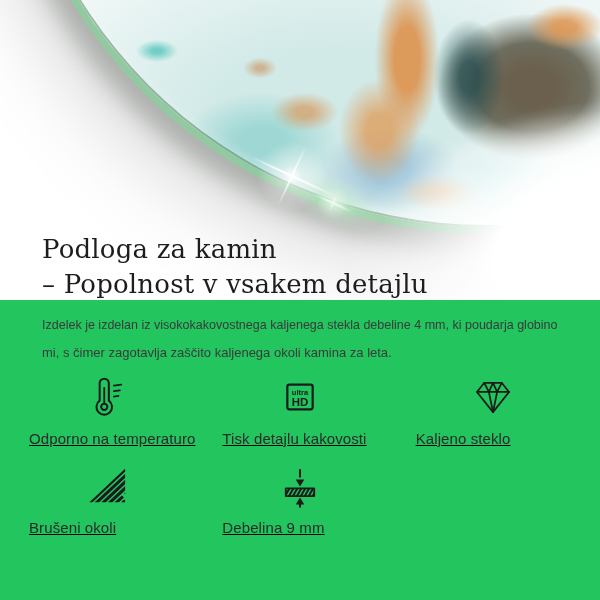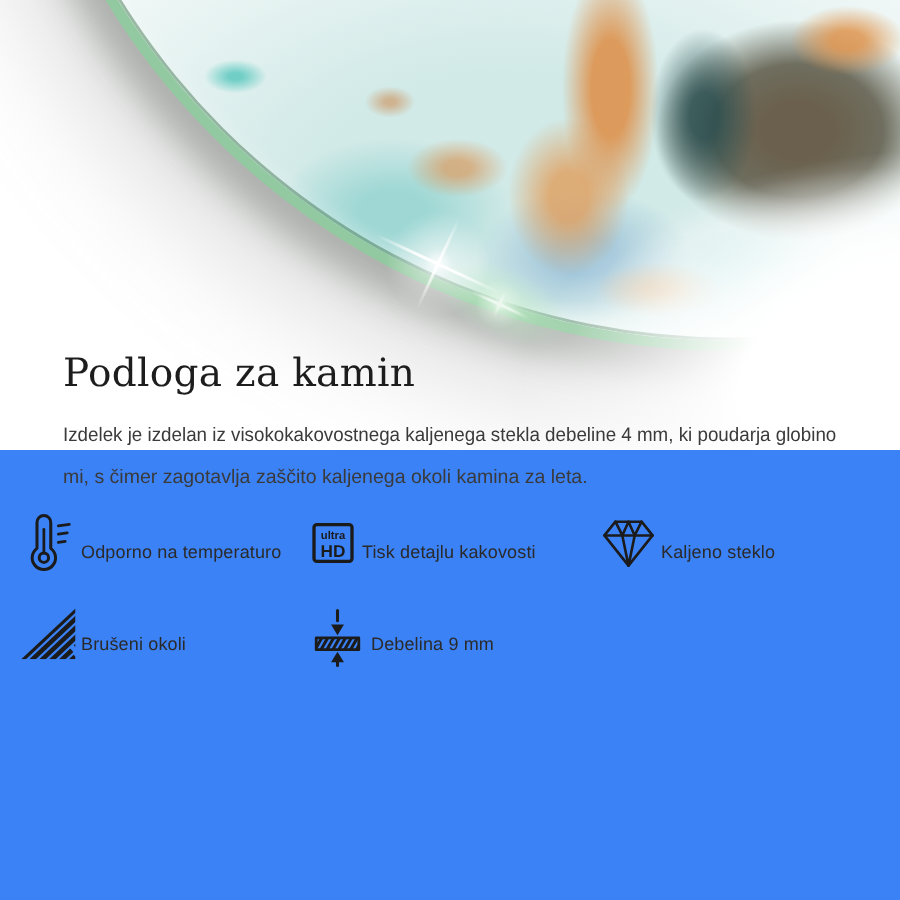--- a/index.html
+++ b/index.html
@@ -1,20 +1,20 @@
 <!DOCTYPE html>
 <html><head>
 <meta charset="utf-8">
 <style>
   html,body{margin:0;padding:0;}
   body{
     width:600px;height:600px;overflow:hidden;background:#ffffff;
     font-family:"Liberation Sans","DejaVu Sans",sans-serif;position:relative;
   }
-  .page{position:absolute;inset:0;background:#3b82f6;}
+  .page{position:absolute;inset:0;background:#22c55e;}
 
   
   .hero{position:absolute;left:0;top:0;width:600px;height:300px;overflow:hidden;background:#fff;}
   .glass{
     position:absolute;left:0;top:-738px;width:972px;height:972px;border-radius:50%;
     box-sizing:border-box;border:7px solid #93c9a0;
     background:
       radial-gradient(ellipse 300px 150px at 600px 950px, rgba(255,255,255,0.97) 25%, rgba(255,255,255,0) 72%),
       radial-gradient(ellipse 420px 100px at 320px 1000px, rgba(255,255,255,0.9) 15%, rgba(255,255,255,0) 70%),
       radial-gradient(ellipse 45px 115px at 400px 790px, rgba(221,150,84,0.95) 28%, rgba(221,150,84,0) 72%),
@@ -62,23 +62,23 @@
     margin:232px 42px 0;font-family:"DejaVu Serif","Liberation Serif",serif;
     font-weight:400;font-size:26px;line-height:35px;color:#1d1d1d;letter-spacing:0.2px;
   }
   .t-line{display:block;}
   .desc{margin:9px 42px 0;font-size:13px;line-height:28px;color:#3a3a3a;text-decoration:underline;}
   .desc-row{display:block;height:28px;overflow:visible;}
   .fit-line{display:inline-block;white-space:nowrap;transform-origin:left center;}
 
   
   .features{display:grid;grid-template-columns:repeat(3,1fr);margin:8px 10px 0;row-gap:17px;}
-  .feature{display:flex;flex-direction:row;align-items:center;}
+  .feature{display:flex;flex-direction:column;text-decoration:underline;}
   .icon-box{height:44px;display:flex;align-items:center;justify-content:center;}
-  .f-label{margin-top:11px;font-size:12px;color:#2a2a2a;white-space:nowrap;letter-spacing:0.1px;}
+  .f-label{margin-top:11px;font-size:15px;color:#2a2a2a;white-space:nowrap;letter-spacing:0.1px;margin-left:19px;}
   svg{display:block;}
   .ico{stroke:#1b1b1b;fill:none;stroke-linecap:round;stroke-linejoin:round;}
   .ico-fill{fill:#1b1b1b;stroke:none;}
   .ico-txt{fill:#1b1b1b;font-family:"Liberation Sans",sans-serif;font-weight:700;}
 </style>
 </head>
 <body>
 
 <div class="page">
 
@@ -91,20 +91,21 @@
       </div>
     <div class="sparkle s2">
         <i class="ray r1"></i>
         <i class="ray r2"></i>
       </div>
   </div>
 
   <div class="content">
     <h1>
       <span class="t-line">Podloga za kamin</span>
+      <span class="t-line">– Popolnost v vsakem detajlu</span>
     </h1>
 
     <div class="desc">
       <span class="desc-row"><span class="fit-line" style="transform: scaleX(0.962687);">Izdelek je izdelan iz visokokakovostnega kaljenega stekla debeline 4 mm, ki poudarja globino</span></span>
       <span class="desc-row"><span class="fit-line">mi, s čimer zagotavlja zaščito kaljenega okoli kamina za leta.</span></span>
     </div>
 
     <div class="features">
 
       <div class="feature">

